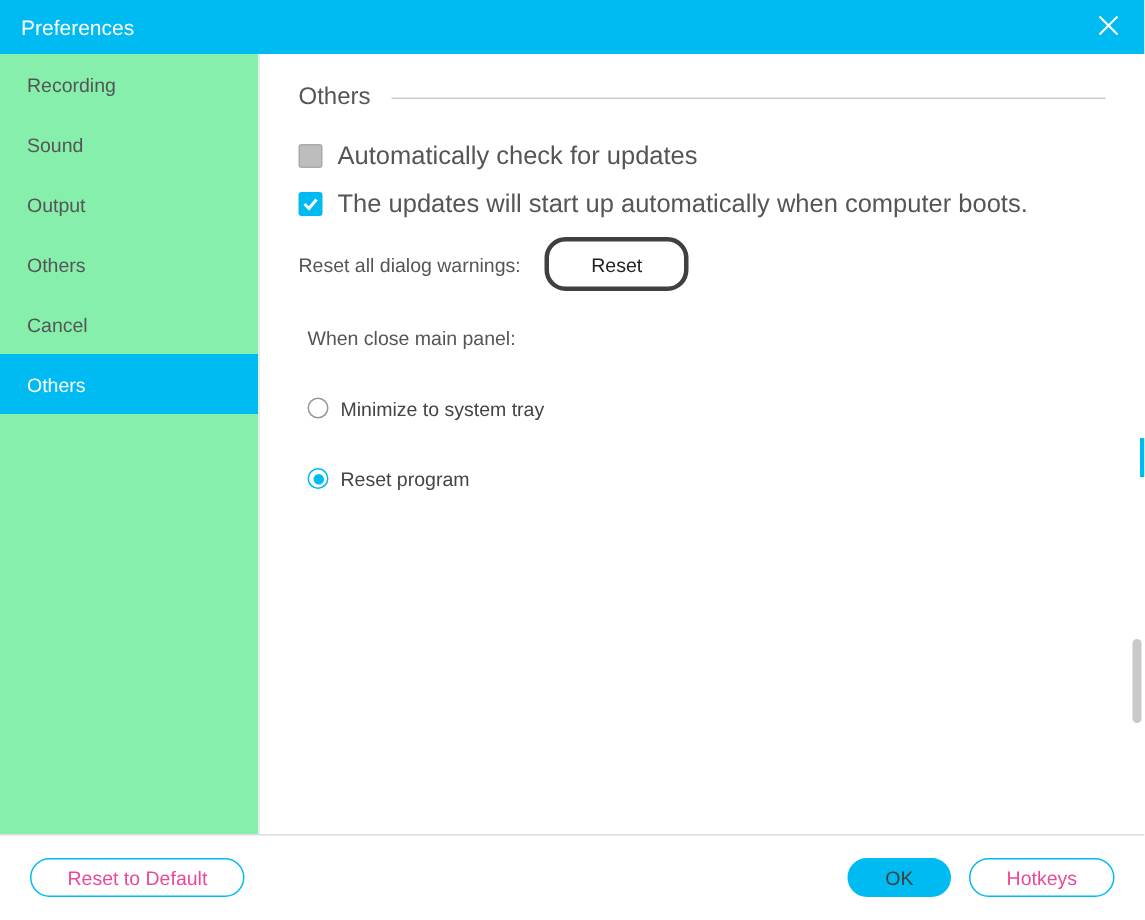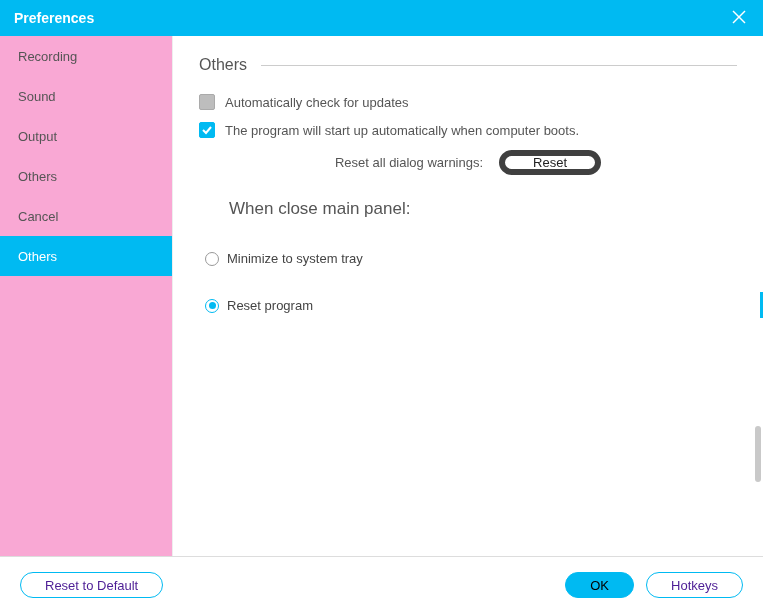--- a/index.html
+++ b/index.html
@@ -14,38 +14,37 @@
     position: relative;
   }
   .titlebar {
     height: 36px;
     background: #00baf2;
     color: #fff;
     display: flex;
     align-items: center;
     padding: 16px 14px;
     justify-content: space-between;
-    font-weight: bold;
   }
   .titlebar .title {
     font-size: 14px;
   }
   .close-icon {
     width: 18px; height: 18px;
     cursor: pointer;
     position: relative;
   }
   .close-icon svg { display:block; }
   .body {
     display: flex;
     height: 520px;
   }
   .sidebar {
     width: 173px;
-    background: #f9a8d4;
+    background: #86efac;
     border-right: 1px solid #eee;
     display: flex;
     flex-direction: column;
   }
   .sidebar-item {
     height: 40px;
     display: flex;
     align-items: center;
     padding-left: 18px;
     font-size: 13px;
@@ -72,21 +71,21 @@
     margin-right: 14px;
   }
   .section-rule {
     flex: 1;
     height: 1px;
     background: #ccc;
   }
   .row {
     display: flex;
     align-items: center;
-    font-size: 13px;
+    font-size: 17px;
     color: #555;
     margin-bottom: 12px;
   }
   .checkbox {
     width: 16px; height: 16px;
     border: 1px solid #aaa;
     border-radius: 2px;
     margin-right: 10px;
     background: #bdbdbd;
     display: inline-flex;
@@ -97,52 +96,49 @@
   .checkbox.checked {
     background: #00baf2;
     border-color: #00baf2;
   }
   .checkbox.checked svg { display:block; }
   .checkbox svg { display:none; }
   .reset-row {
     display: flex;
     align-items: center;
     margin-bottom: 24px;
-    justify-content: center;
   }
   .reset-label {
     font-size: 13px;
     color: #555;
     margin-right: 16px;
   }
   .pill-button {
-    border: 6px solid #404040;
+    border: 3px solid #404040;
     background: #fff;
     color: #222;
     border-radius: 14px;
-    height: 25px;
+    height: 36px;
     padding: 0 28px;
     font-size: 13px;
     cursor: pointer;
     display: inline-flex;
     align-items: center;
     justify-content: center;
   }
   .subsection {
     padding-left: 6px;
   }
   .subsection-title {
-    font-size: 17px;
+    font-size: 13px;
     color: #555;
     margin-bottom: 10px;
-    margin-left: 24px;
   }
   .radio-row {
     display: flex;
-    align-items: center;
     margin-bottom: 10px;
     cursor: pointer;
     margin-top: 32px;
   }
   .radio {
     width: 14px; height: 14px;
     border: 1.5px solid #999;
     border-radius: 50%;
     margin-right: 8px;
     display: inline-flex;
@@ -166,34 +162,34 @@
     border-top: 1px solid #ddd;
     background: #fff;
     display: flex;
     align-items: center;
     padding: 0 20px;
   }
   .footer .spacer { flex: 1; }
   .footer-button {
     border: 1px solid #00baf2;
     background: #fff;
-    color: #4c1d95;
+    color: #ec4899;
     border-radius: 14px;
     height: 26px;
     padding: 0 24px;
     font-size: 13px;
     cursor: pointer;
     display: inline-flex;
     align-items: center;
     justify-content: center;
     margin-left: 12px;
   }
   .footer-button.primary {
     background: #00baf2;
-    color: #000000;
+    color: #404040;
   }
   .footer-button.reset-default {
     margin-left: 0;
   }
   .scroll-hint {
     position: absolute;
     right: 2px;
     top: 426px;
     width: 6px;
     height: 56px;
@@ -256,21 +252,21 @@
       </span>
       <span>Automatically check for updates</span>
     </div>
 
     <div class="row">
       <span class="checkbox checked">
         <svg width="12" height="12" viewBox="0 0 12 12">
             <polyline points="2,6 5,9 10,3" fill="none" stroke="#fff" stroke-width="2"></polyline>
           </svg>
       </span>
-      <span>The program will start up automatically when computer boots.</span>
+      <span>The updates will start up automatically when computer boots.</span>
     </div>
 
     <div class="reset-row">
       <span class="reset-label">Reset all dialog warnings:</span>
       <button class="pill-button">Reset</button>
     </div>
 
     <div class="subsection">
       <div class="subsection-title">When close main panel:</div>
       <div class="radio-row">

